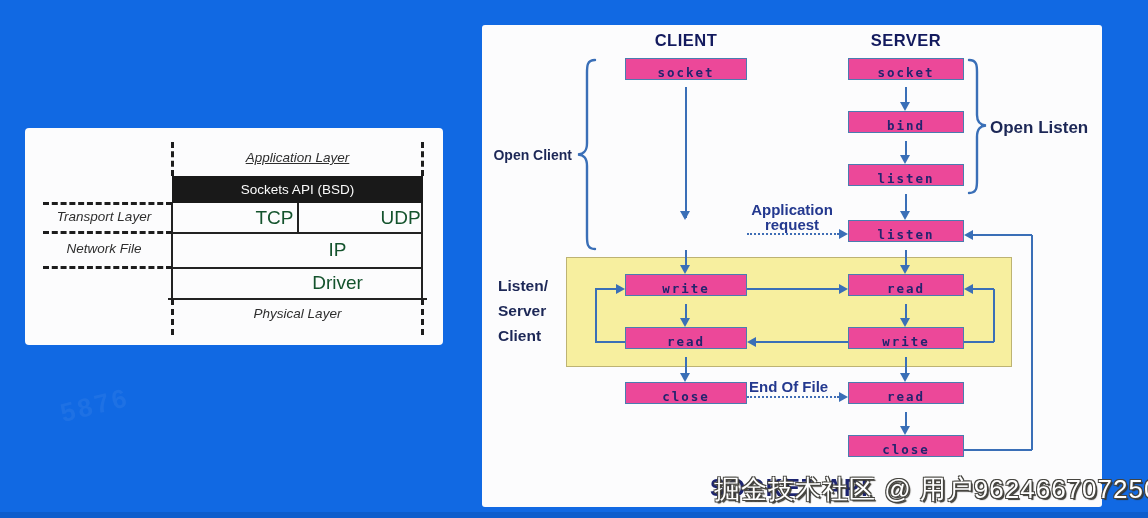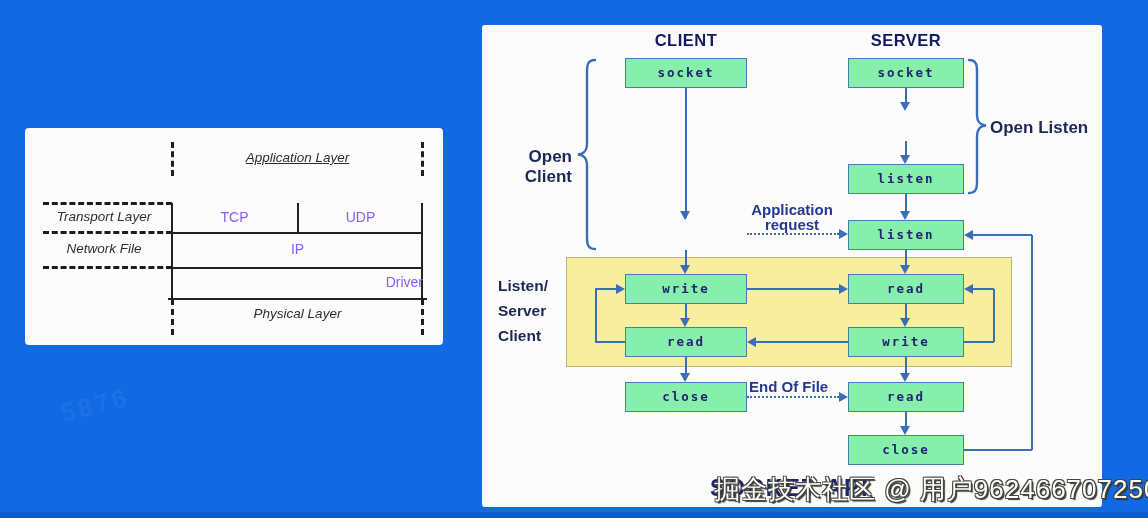--- a/index.html
+++ b/index.html
@@ -10,31 +10,31 @@
   }
   .ghost{position:absolute;color:rgba(255,255,255,0.055);font-weight:bold;
     font-size:26px;transform:rotate(-14deg);letter-spacing:3px;pointer-events:none;}
   .ghost.dark{color:rgba(90,90,90,0.06);}
   .panel{position:absolute;background:#fcfcfd;}
   
   #stack-panel{left:25px;top:128px;width:418px;height:217px;border-radius:4px;color:#2b2b2b;}
   .s-abs{position:absolute;}
   .s-center{text-align:center;}
   .s-italic{font-style:italic;font-size:13.5px;color:#2e2e2e;}
-  .s-cell{font-size:14px;color:#8b5cf6;}
+  .s-cell{font-size:19px;color:#14532d;margin-left:40px;}
   .hsolid{position:absolute;height:0;border-top:2px solid #222;}
   .vsolid{position:absolute;width:0;border-left:2px solid #222;}
   .hdash{position:absolute;height:0;border-top:3px dashed #1d1d1d;}
   .vdash{position:absolute;width:0;border-left:3px dashed #1d1d1d;}
   #sockets-bar{left:147px;top:48px;width:251px;height:27px;background:#191919;
     color:#fafafa;font-size:13.5px;line-height:27px;}
   
   #flow-panel{left:482px;top:25px;width:620px;height:482px;border-radius:3px;}
-  .fbox{position:absolute;background:#86efac;border:1.5px solid #4a7cb0;
-    box-sizing:border-box;height:30px;line-height:27px;text-align:center;
+  .fbox{position:absolute;background:#ec4899;border:1.5px solid #4a7cb0;
+    box-sizing:border-box;height:22px;line-height:27px;text-align:center;
     font-family:"DejaVu Sans Mono",monospace;font-size:12.5px;font-weight:bold;
     color:#23246e;letter-spacing:2px;}
   .fbox.client{left:143px;width:122px;}
   .fbox.server{left:366px;width:116px;}
   .vline{position:absolute;width:0;border-left:2px solid #3a6fb7;}
   .hline{position:absolute;height:0;border-top:2px solid #3a6fb7;}
   .hdot{position:absolute;height:0;border-top:2px dotted #3f6db5;}
   .arr-down{position:absolute;width:0;height:0;border-left:5px solid transparent;
     border-right:5px solid transparent;border-top:9px solid #3a6fb7;}
   .arr-right{position:absolute;width:0;height:0;border-top:5px solid transparent;
@@ -62,39 +62,40 @@
 <div class="ghost dark" style="left:120px;top:150px;">5876</div>
 <div class="ghost dark" style="left:860px;top:330px;">5876</div>
 
 <div id="stack-panel" class="panel">
 
   <div class="vdash" style="left:146px;top:14px;height:34px;"></div>
   <div class="vdash" style="left:396px;top:14px;height:34px;"></div>
 
   <div class="s-abs s-center s-italic" style="left:147px;top:22px;width:251px;text-decoration:underline;">Application Layer</div>
 
+  <div class="s-abs s-center" id="sockets-bar">Sockets API (BSD)</div>
 
   <div class="vsolid" style="left:146px;top:75px;height:96px;"></div>
   <div class="vsolid" style="left:396px;top:75px;height:96px;"></div>
   <div class="vsolid" style="left:272px;top:75px;height:30px;"></div>
   <div class="hsolid" style="left:147px;top:104px;width:251px;"></div>
   <div class="hsolid" style="left:147px;top:139px;width:251px;"></div>
   <div class="hsolid" style="left:143px;top:170px;width:259px;"></div>
 
   <div class="hdash" style="left:18px;top:74px;width:129px;"></div>
   <div class="hdash" style="left:18px;top:103px;width:129px;"></div>
   <div class="hdash" style="left:18px;top:138px;width:129px;"></div>
 
   <div class="s-abs s-center s-italic" style="left:15px;top:81px;width:128px;">Transport Layer</div>
   <div class="s-abs s-center s-italic" style="left:15px;top:113px;width:128px;">Network File</div>
 
   <div class="s-abs s-center s-cell" style="left:147px;top:75px;width:125px;height:29px;line-height:29px;">TCP</div>
   <div class="s-abs s-center s-cell" style="left:273px;top:75px;width:125px;height:29px;line-height:29px;">UDP</div>
   <div class="s-abs s-center s-cell" style="left:147px;top:104px;width:251px;height:52px;line-height:35px;">IP</div>
-  <div class="s-abs s-center s-cell" style="left:147px;top:139px;width:251px;height:31px;line-height:31px;text-align:right;">Driver</div>
+  <div class="s-abs s-center s-cell" style="left:147px;top:139px;width:251px;height:31px;line-height:31px;">Driver</div>
 
   <div class="s-abs s-center s-italic" style="left:147px;top:178px;width:251px;">Physical Layer</div>
   <div class="vdash" style="left:146px;top:171px;height:36px;"></div>
   <div class="vdash" style="left:396px;top:171px;height:36px;"></div>
 </div>
 
 <div id="flow-panel" class="panel">
 
   <div class="ftitle" style="left:124px;">CLIENT</div>
   <div class="ftitle" style="left:344px;">SERVER</div>
@@ -151,35 +152,36 @@
   <div class="vline" style="left:549px;top:210px;height:215px;"></div>
   <div class="hline" style="left:490px;top:209px;width:60px;"></div>
   <div class="arr-left" style="left:482px;top:205px;"></div>
 
   <div class="fbox client" style="top:33px;">socket</div>
   <div class="fbox client" style="top:249px;">write</div>
   <div class="fbox client" style="top:302px;">read</div>
   <div class="fbox client" style="top:357px;">close</div>
 
   <div class="fbox server" style="top:33px;">socket</div>
+  <div class="fbox server" style="top:86px;">bind</div>
   <div class="fbox server" style="top:139px;">listen</div>
   <div class="fbox server" style="top:195px;">listen</div>
   <div class="fbox server" style="top:249px;">read</div>
   <div class="fbox server" style="top:302px;">write</div>
   <div class="fbox server" style="top:357px;">read</div>
   <div class="fbox server" style="top:410px;">close</div>
 
   <svg style="position:absolute;left:94px;top:33px;" width="22" height="193" viewBox="0 0 22 193">
     <path d="M19,2 C11,2 11,8 11,15 L11,85 C11,93 8,96 2,96.5 C8,97 11,100 11,108 L11,178 C11,185 11,191 19,191" fill="none" stroke="#3a6fb7" stroke-width="2.4" stroke-linecap="round"></path>
   </svg>
   <svg style="position:absolute;left:484px;top:33px;" width="22" height="137" viewBox="0 0 22 137">
     <path d="M3,2 C11,2 11,8 11,14 L11,57 C11,64 14,67 20,67.5 C14,68 11,71 11,79 L11,122 C11,129 11,135 3,135" fill="none" stroke="#3a6fb7" stroke-width="2.4" stroke-linecap="round"></path>
   </svg>
 
-  <div class="flabel" style="left:2px;top:122px;width:88px;text-align:right;font-size:17px;">Open Client</div>
+  <div class="flabel" style="left:2px;top:122px;width:88px;text-align:right;font-size:14px;">Open Client</div>
   <div class="flabel" style="left:508px;top:93px;width:112px;font-size:17px;">Open Listen</div>
   <div class="flabel" style="left:250px;top:177px;width:120px;text-align:center;font-size:15px;line-height:15px;color:#24398f;">
     <div>Application</div>
     <div>request</div>
   </div>
   <div class="flabel" style="left:16px;top:248px;width:80px;font-size:15.5px;line-height:25px;">
     <div>Listen/</div>
     <div>Server</div>
     <div>Client</div>
   </div>

